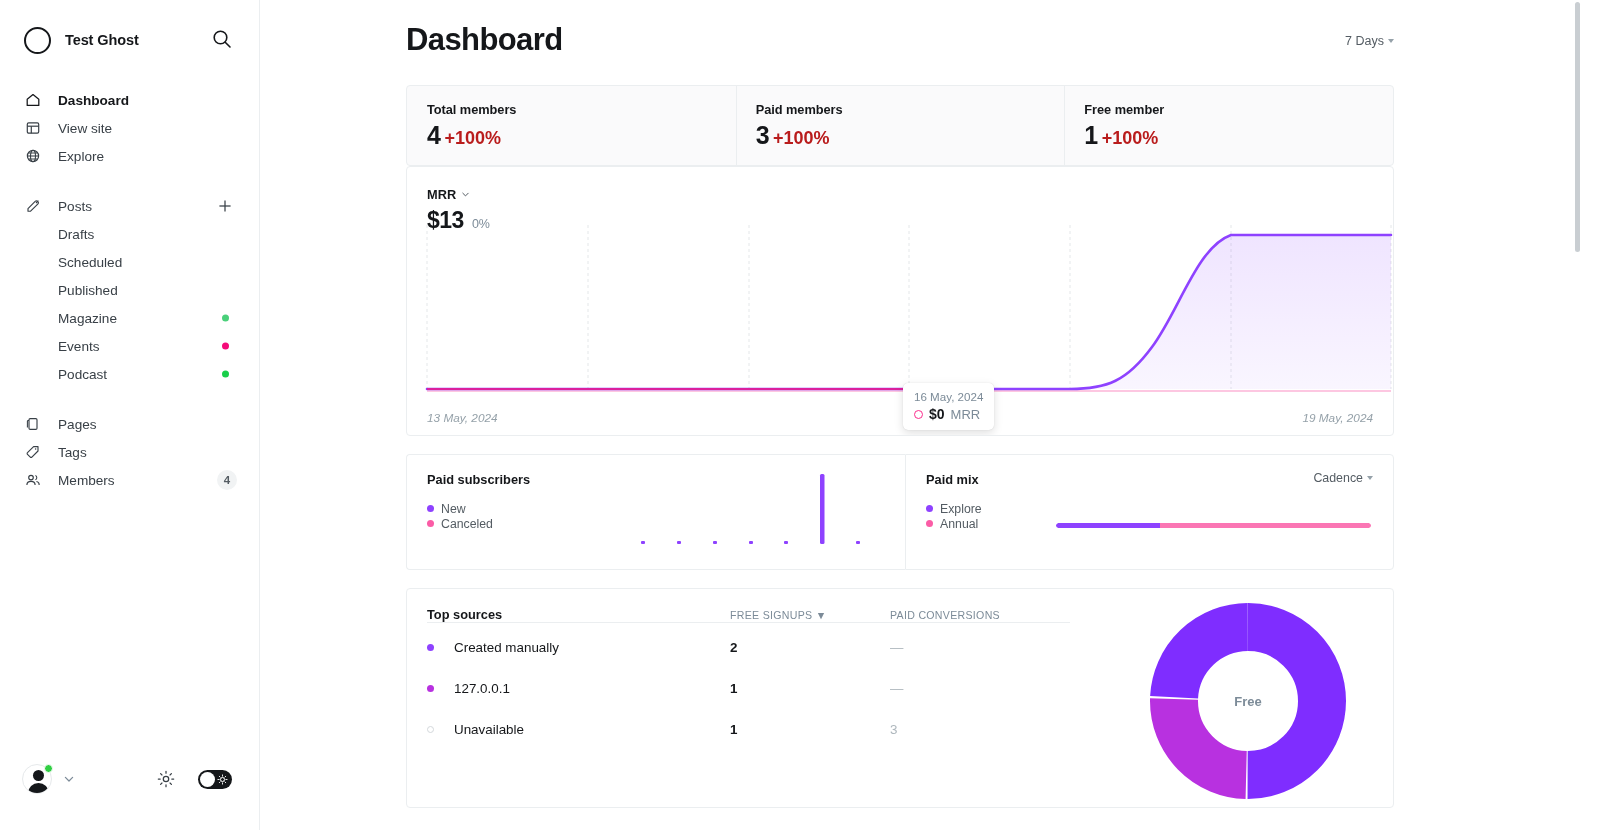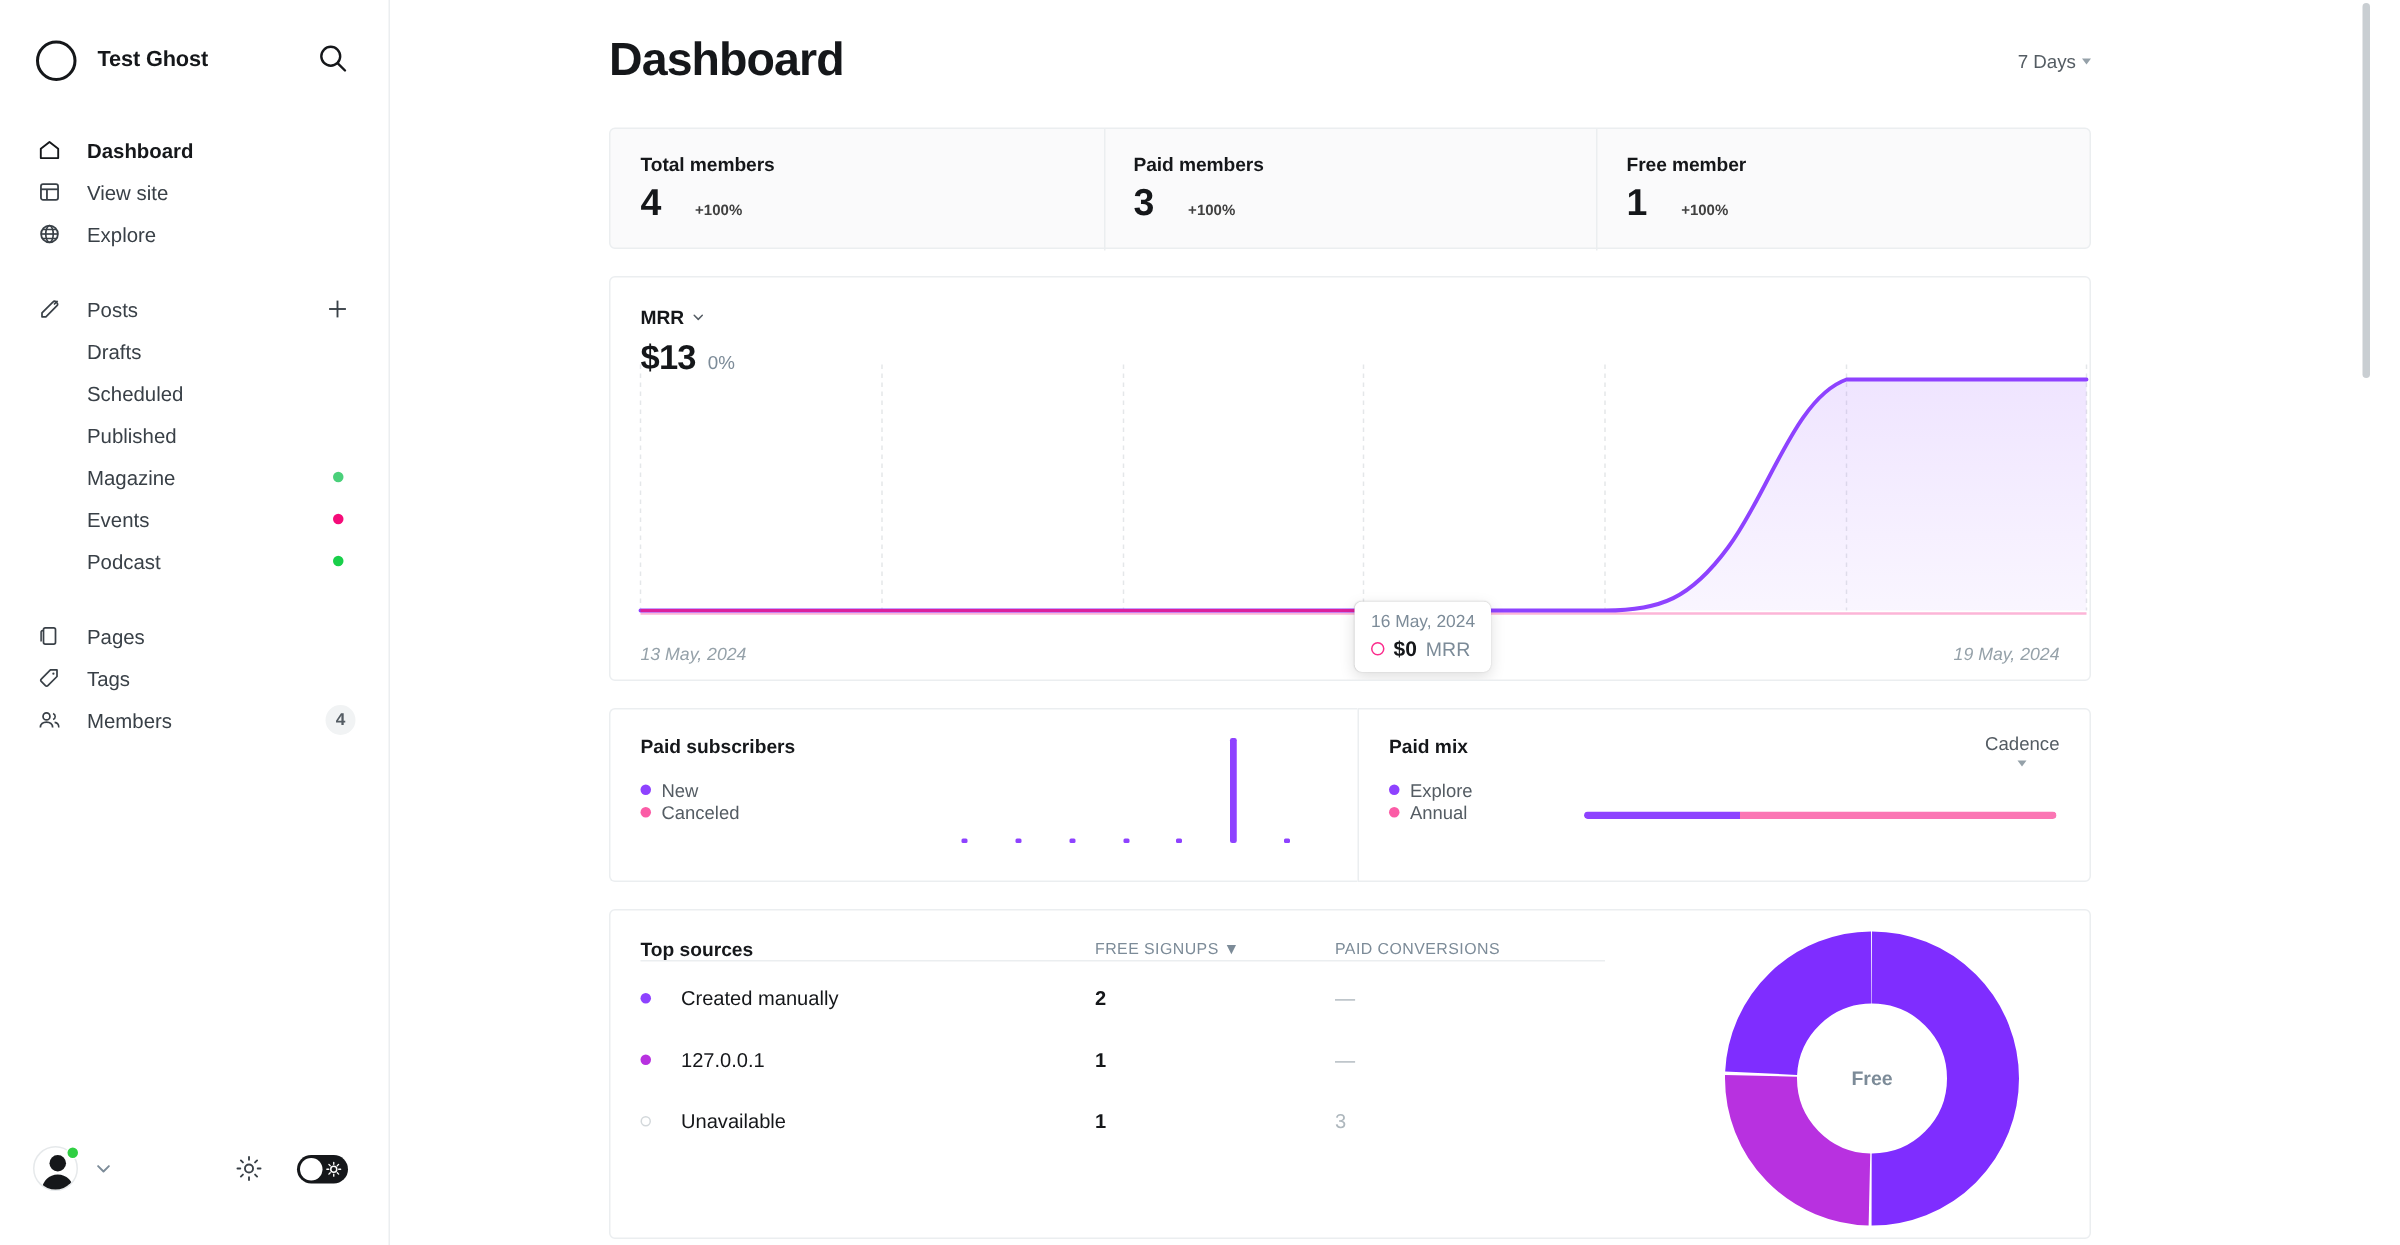--- a/index.html
+++ b/index.html
@@ -155,27 +155,27 @@
   .stat-label {
     font-size: 12.8px; font-weight: 700; color: #15171a;
     letter-spacing: -0.05px;
   }
   .stat-row { display: flex; align-items: baseline; margin-top: 6px; }
   .stat-value {
     font-size: 25px; font-weight: 700; color: #15171a;
     letter-spacing: -0.5px; line-height: 1;
   }
   .stat-delta {
-    font-size: 10px; font-weight: 600; color: #404040; margin-left: 23px;
+    font-size: 18px; font-weight: 600; color: #b91c1c; margin-left: 4px;
   }
 
   
   .card {
     border: 1px solid #ebeef0; border-radius: 4px;
-    background: #fff; margin-top: 18px;
+    background: #fff; 
     position: relative;
   }
   .mrr-card { height: 270px; overflow: hidden; }
   .mrr-head { padding: 18px 0 0 20px; position: relative; z-index: 3; }
   .mrr-title {
     font-size: 12.8px; font-weight: 700; color: #15171a;
     display: inline-flex; align-items: center; gap: 5px; cursor: pointer;
   }
   .mrr-chev { width: 9px; height: 9px; }
   .mrr-row { display: flex; align-items: baseline; margin-top: 4px; }
@@ -222,21 +222,21 @@
   }
   .legend { padding: 14px 0 0 20px; }
   .legend-item {
     display: flex; align-items: center; gap: 7px;
     font-size: 12.3px; color: #545c63; height: 15px;
   }
   .legend-dot { width: 7px; height: 7px; border-radius: 50%; }
   .cadence {
     position: absolute; right: 20px; top: 16px;
     font-size: 12.4px; color: #545c63;
-    display: flex; align-items: center; gap: 4px; cursor: pointer; flex-direction: column;
+    display: flex; align-items: center; gap: 4px; cursor: pointer;
   }
   .subs-chart { position: absolute; left: 210px; right: 12px; top: 10px; bottom: 0; }
   .mix-bar {
     position: absolute; left: 150px; right: 22px; top: 68px;
     height: 5px; border-radius: 3px; overflow: hidden; display: flex;
   }
   .mix-monthly { background: #8e42ff; height: 5px; border-radius: 3px 0 0 3px; }
   .mix-annual { background: #fb76b4; height: 5px; border-radius: 0 3px 3px 0; flex: 1; }
 
   

